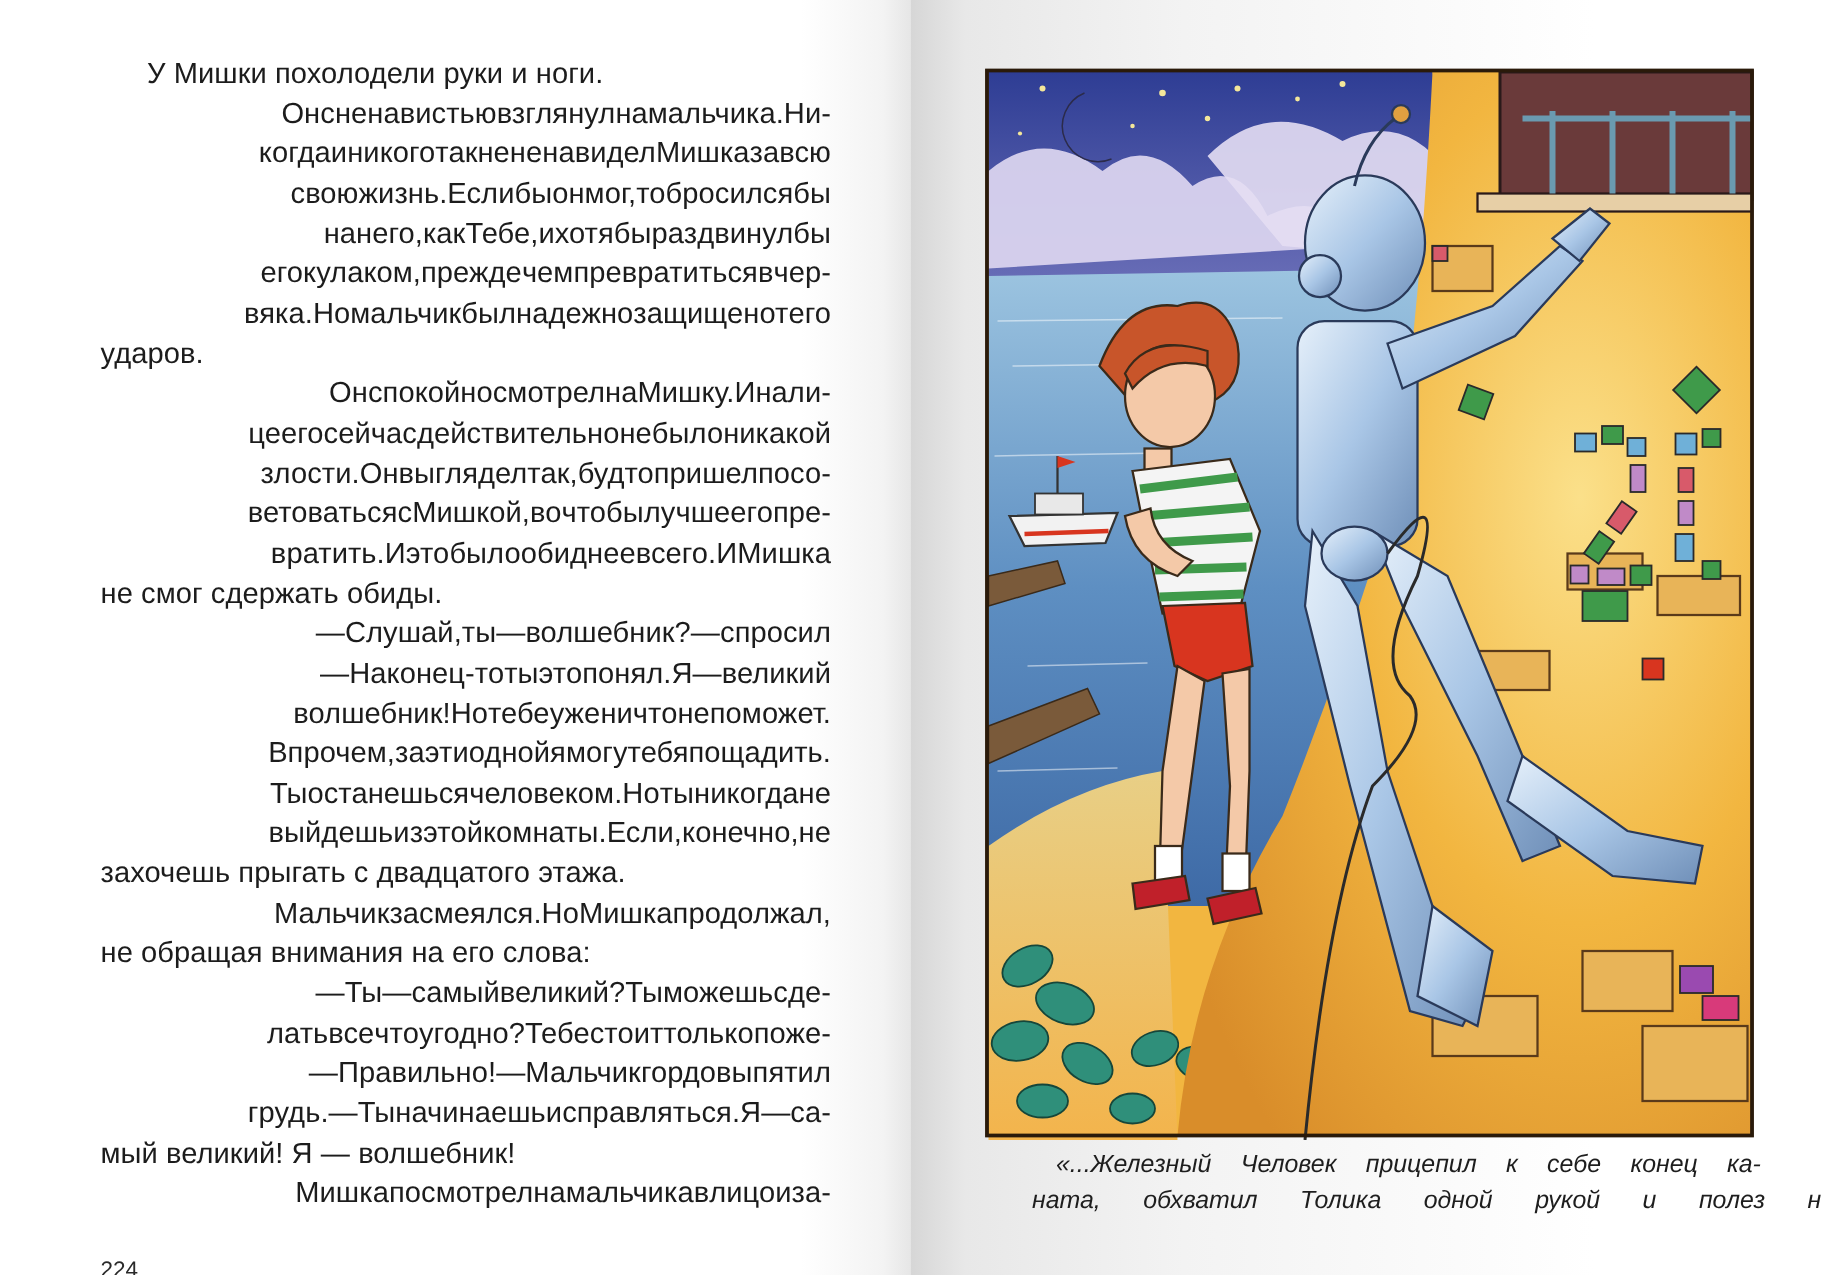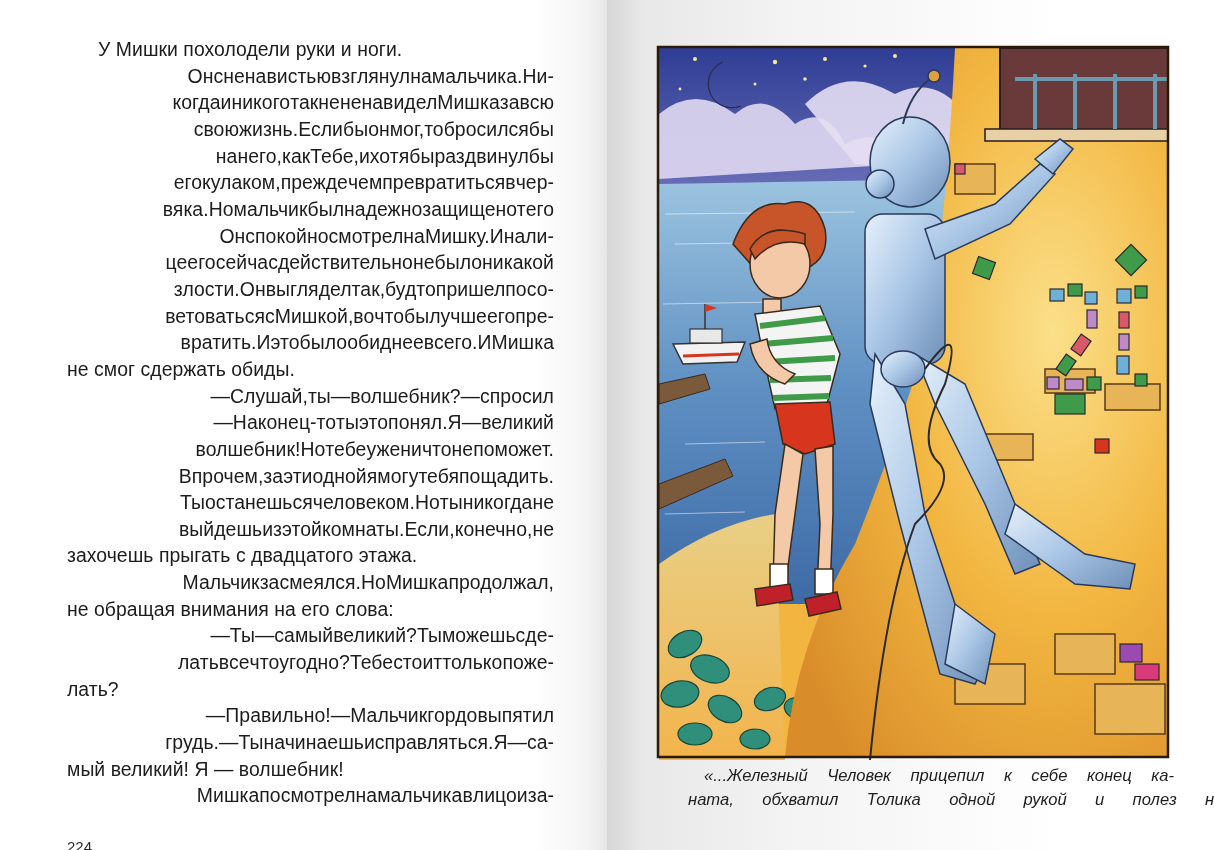--- a/index.html
+++ b/index.html
@@ -113,20 +113,23 @@
         <div class="line">
           <span class="w">вяка.</span>
           <span class="w">Но</span>
           <span class="w">мальчик</span>
           <span class="w">был</span>
           <span class="w">надежно</span>
           <span class="w">защищен</span>
           <span class="w">от</span>
           <span class="w">его</span>
         </div>
+        <div class="line last">
+          <span class="w">ударов.</span>
+        </div>
         <div class="line indent">
           <span class="w">Он</span>
           <span class="w">спокойно</span>
           <span class="w">смотрел</span>
           <span class="w">на</span>
           <span class="w">Мишку.</span>
           <span class="w">И</span>
           <span class="w">на</span>
           <span class="w">ли-</span>
         </div>
@@ -265,23 +268,20 @@
         </div>
         <div class="line">
           <span class="w">лать</span>
           <span class="w">все</span>
           <span class="w">что</span>
           <span class="w">угодно?</span>
           <span class="w">Тебе</span>
           <span class="w">стоит</span>
           <span class="w">только</span>
           <span class="w">поже-</span>
-        </div>
-        <div class="line last">
-          <span class="w">лать?</span>
         </div>
         <div class="line indent">
           <span class="w">—</span>
           <span class="w">Правильно!</span>
           <span class="w">—</span>
           <span class="w">Мальчик</span>
           <span class="w">гордо</span>
           <span class="w">выпятил</span>
         </div>
         <div class="line">

